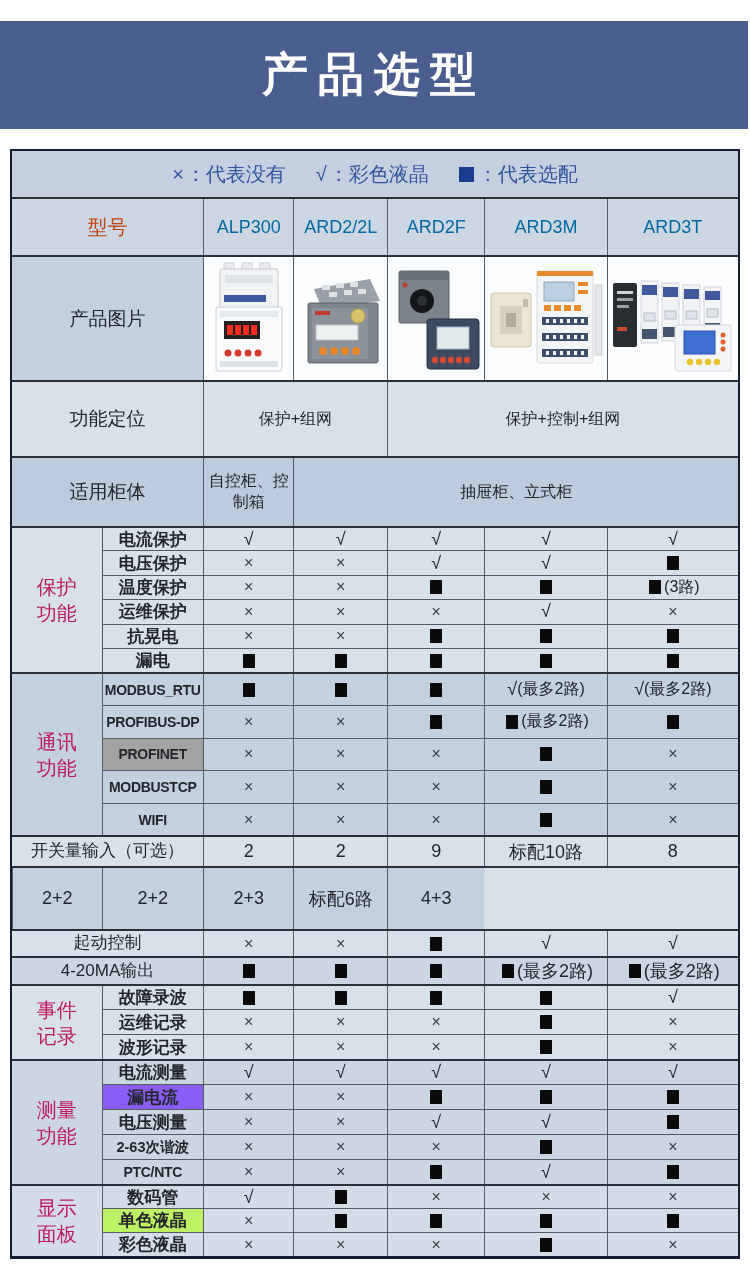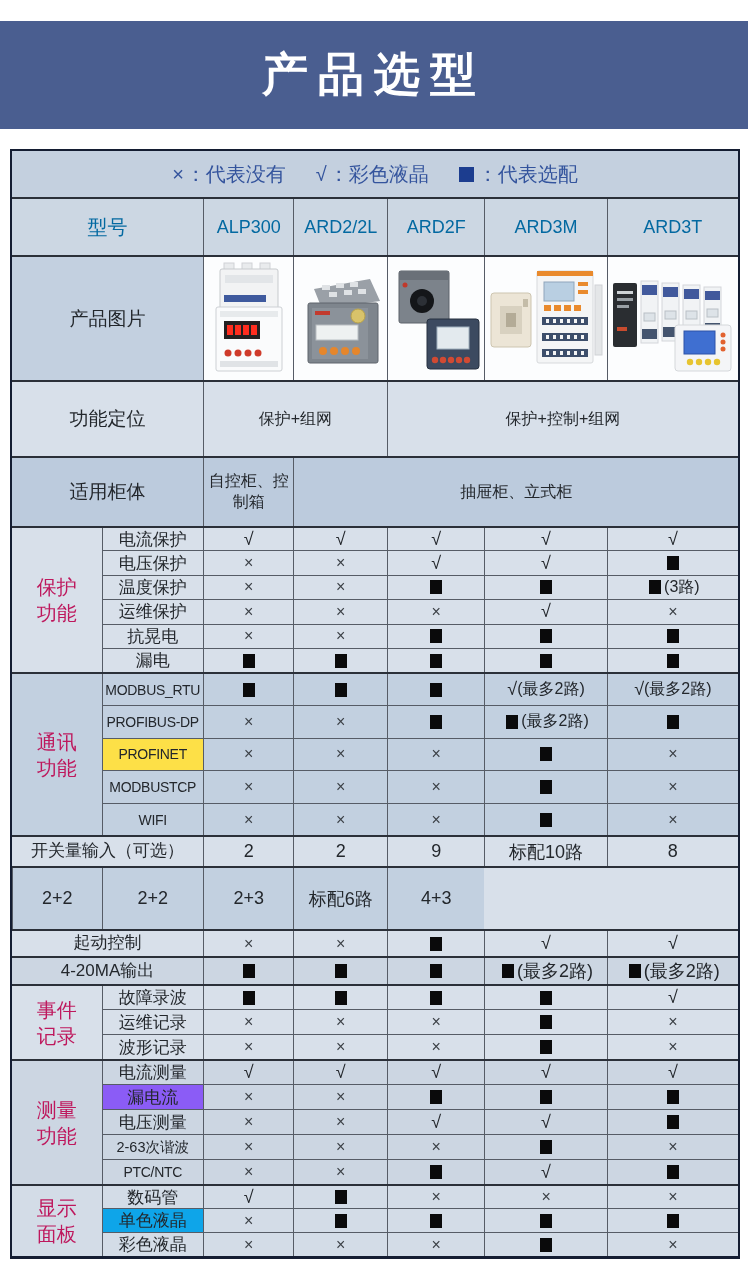--- a/index.html
+++ b/index.html
@@ -26,31 +26,31 @@
 
   
   .legend{height:46px;background:#c4d0df;display:flex;align-items:center;justify-content:center;gap:30px;}
   .lg-item{display:flex;align-items:center;color:#34549d;font-size:20px;}
   .lg-sym{margin-right:2px;}
   .lg-sq{display:inline-block;width:15px;height:15px;background:#1c3d8f;margin-right:4px;}
 
   
   .hrow{height:56px;}
   .hrow .c{background:#ccd7e3;font-size:18px;color:#0369a1;font-weight:500;}
-  .hrow .mlabel{font-size:20px;color:#0369a1;}
+  .hrow .mlabel{font-size:20px;color:#c2410c;}
 
   
   .prow{height:123px;}
   .prow .plabel{background:#c3d0e0;font-size:19px;}
   .prow .pimg{background:#fcfdfe;}
 
   
   .cat{font-size:20px;line-height:1.3;color:#be185d;}
   .cat .w{width:46px;}
-  .sub{font-size:17px;}
+  .sub{font-size:17px;font-weight:bold;}
   .sub.lat{font-size:14px;letter-spacing:-0.3px;}
   .sub.sm{font-size:14.5px;}
   .lab{font-size:17px;line-height:1.35;padding:0 6px;}
   .big{font-size:19px;}
   .val{font-size:16px;}
   .xm{font-size:16px;color:#3c4147;}
   .vk{font-size:18px;color:#23272c;}
   .sq{display:inline-block;width:12px;height:14px;background:#0a0a0b;margin:0 3px;vertical-align:-1px;}
   .num{font-size:18px;}
 </style>
@@ -352,21 +352,21 @@
         <div class="c val bl bt" style="background: rgb(194, 208, 224);">
           <span class="xm">×</span>
         </div>
         <div class="c val bl bt" style="background: rgb(194, 208, 224);">
           <span class="sq"></span>
         </div>
         <div class="c val bl bt" style="background: rgb(194, 208, 224);"><span class="sq"></span> (最多2路)</div>
         <div class="c val bl bt" style="background: rgb(194, 208, 224);">
           <span class="sq"></span>
         </div>
-        <div class="c sub bl bt lat" style="background: #fde047;">PROFINET</div>
+        <div class="c sub bl bt lat" style="background: #a3a3a3;">PROFINET</div>
         <div class="c val bl bt" style="background: rgb(194, 208, 224);">
           <span class="xm">×</span>
         </div>
         <div class="c val bl bt" style="background: rgb(194, 208, 224);">
           <span class="xm">×</span>
         </div>
         <div class="c val bl bt" style="background: rgb(194, 208, 224);">
           <span class="xm">×</span>
         </div>
         <div class="c val bl bt" style="background: rgb(194, 208, 224);">
@@ -606,21 +606,21 @@
         </div>
         <div class="c val bl" style="background: rgb(211, 220, 231);">
           <span class="xm">×</span>
         </div>
         <div class="c val bl" style="background: rgb(211, 220, 231);">
           <span class="xm">×</span>
         </div>
         <div class="c val bl" style="background: rgb(211, 220, 231);">
           <span class="xm">×</span>
         </div>
-        <div class="c sub bl bt" style="background: #0ea5e9;">单色液晶</div>
+        <div class="c sub bl bt" style="background: #bef264;">单色液晶</div>
         <div class="c val bl bt" style="background: rgb(211, 220, 231);">
           <span class="xm">×</span>
         </div>
         <div class="c val bl bt" style="background: rgb(211, 220, 231);">
           <span class="sq"></span>
         </div>
         <div class="c val bl bt" style="background: rgb(211, 220, 231);">
           <span class="sq"></span>
         </div>
         <div class="c val bl bt" style="background: rgb(211, 220, 231);">

